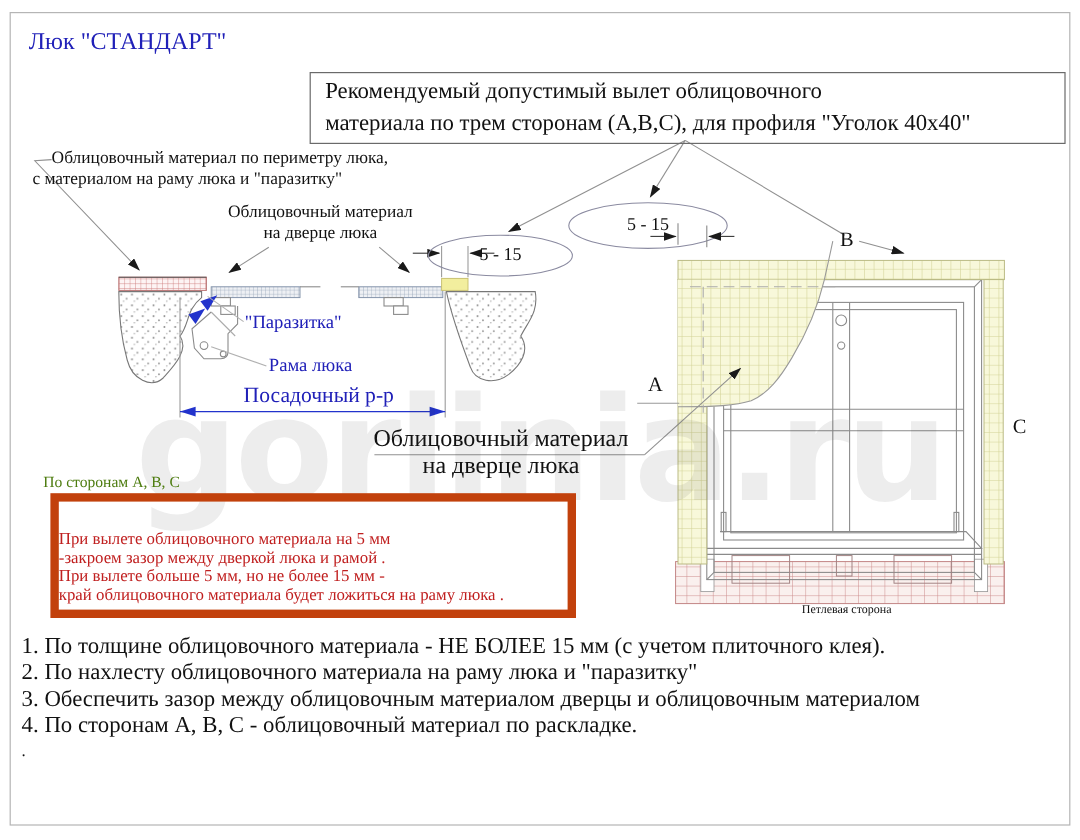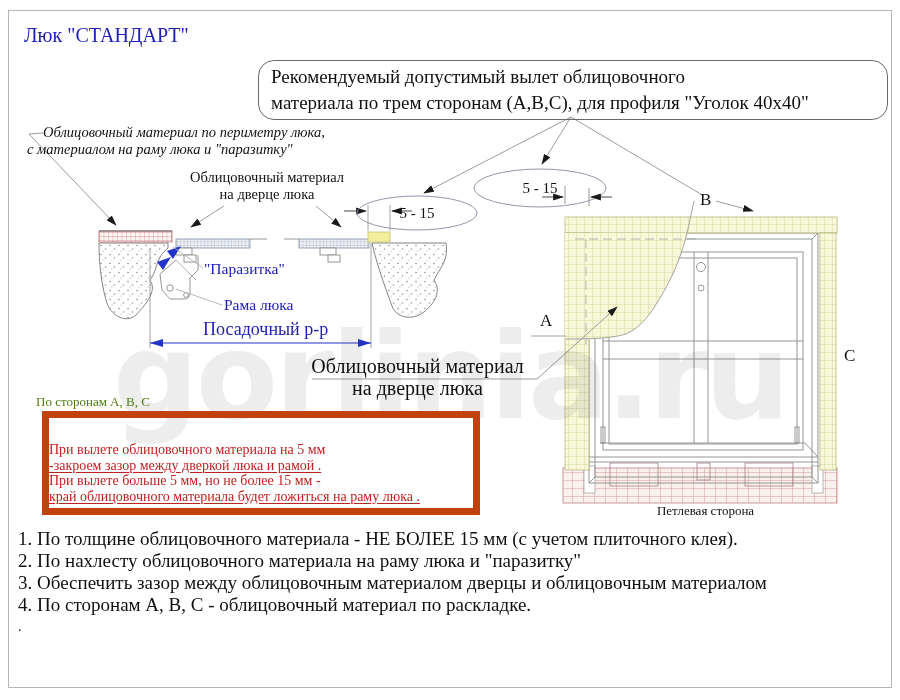--- a/index.html
+++ b/index.html
@@ -13,21 +13,21 @@
       letter-spacing:-3px;color:rgba(60,60,60,0.09);pointer-events:none;margin-top:19px;}
   .txt{position:absolute;z-index:3;}
   .title{font-size:20px;color:#2020b8;}
   .infobox{border:1px solid #6a6a6a;font-size:19px;line-height:26px;padding:3px 12px;}
   .small{font-size:14.5px;line-height:17px;}
   .blue{color:#2020b8;}
   .red{color:#4d7c0f;}
   .redbox{border:7px solid #c2410c;font-size:14px;line-height:15.5px;
           color:#c02020;}
   .redbox .ln{margin-top:0;}
-  .u{text-decoration:underline;text-underline-offset:2px;}
+  .u{text-underline-offset:2px;}
   .notice{font-size:19px;line-height:22px;}
   .center{text-align:center;}
 </style>
 </head>
 <body>
 
 <div class="page">
 
   <div class="frame"></div>
 
@@ -165,47 +165,47 @@
     <g stroke="#909090" stroke-width="0.9" fill="none">
       <line x1="312" y1="379" x2="537" y2="379"></line>
       <line x1="537" y1="379" x2="617" y2="307" marker-end="url(#ab)"></line>
     </g>
   </svg>
 
   <div class="wm">gorlinia.ru</div>
 
   <div class="txt title" style="left:24px;top:24px;">Люк "СТАНДАРТ"</div>
 
-  <div class="txt infobox" style="left:258px;top:60px;width:604px;border-radius:16px;">
+  <div class="txt infobox" style="left:258px;top:60px;width:604px;">
     <div>Рекомендуемый допустимый вылет облицовочного</div>
     <div>материала по трем сторонам (А,В,С), для профиля "Уголок 40x40"</div>
   </div>
 
-  <div class="txt small" style="left:27px;top:124px;font-style:italic;">
+  <div class="txt small" style="left:27px;top:124px;">
     <div style="padding-left:16px;">Облицовочный материал по периметру люка,</div>
     <div>с материалом на раму люка и "паразитку"</div>
   </div>
 
   <div class="txt small center" style="left:178px;top:169px;width:178px;">
     <div>Облицовочный материал</div>
     <div>на дверце люка</div>
   </div>
 
   <div class="txt center" style="left:377px;top:205px;width:80px;font-size:15px;">5 - 15</div>
   <div class="txt center" style="left:500px;top:180px;width:80px;font-size:15px;">5 - 15</div>
 
   <div class="txt blue" style="left:204px;top:260px;font-size:15.5px;">"Паразитка"</div>
   <div class="txt blue" style="left:224px;top:296px;font-size:15.5px;">Рама люка</div>
   <div class="txt blue" style="left:203px;top:319px;font-size:18px;">Посадочный р-р</div>
 
   <div class="txt" style="left:540px;top:311px;font-size:17px;">А</div>
   <div class="txt" style="left:700px;top:190px;font-size:17px;">В</div>
   <div class="txt" style="left:844px;top:346px;font-size:17px;">С</div>
 
-  <div class="txt center" style="left:623px;top:503px;width:165px;font-size:13px;">Петлевая сторона</div>
+  <div class="txt center" style="left:623px;top:503px;width:165px;font-size:10px;">Петлевая сторона</div>
 
   <div class="txt center" style="left:290px;top:355px;width:255px;font-size:20px;line-height:22px;">
     <div>Облицовочный материал</div>
     <div>на дверце люка</div>
   </div>
 
   <div class="txt red" style="left:36px;top:394px;font-size:13px;">По сторонам А, В, С</div>
 
   <div class="txt redbox" style="left:42px;top:411px;width:438px;height:104px;box-sizing:border-box;padding-top:24px;">
     <div class="ln">При вылете облицовочного материала  на 5 мм</div>

